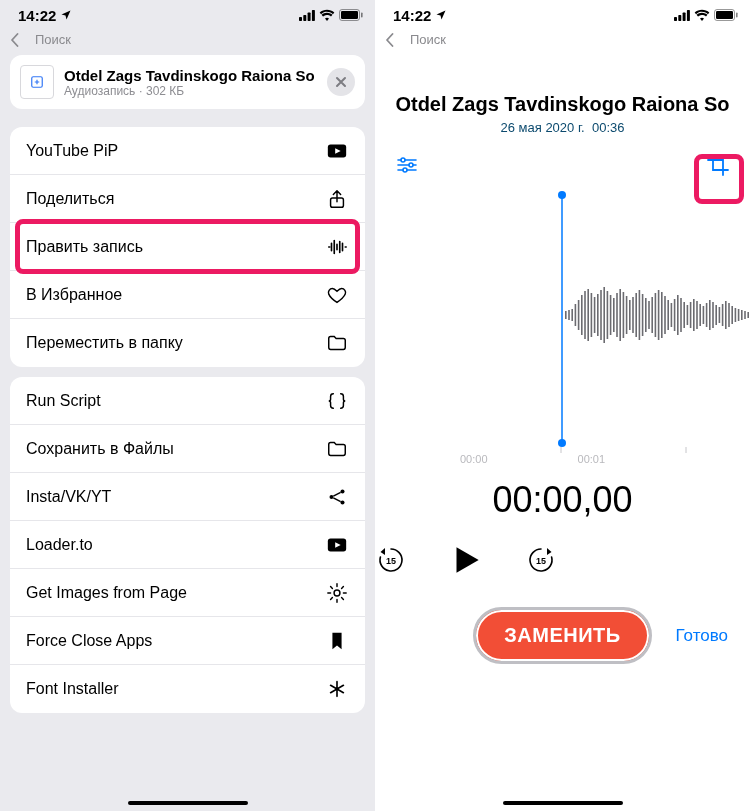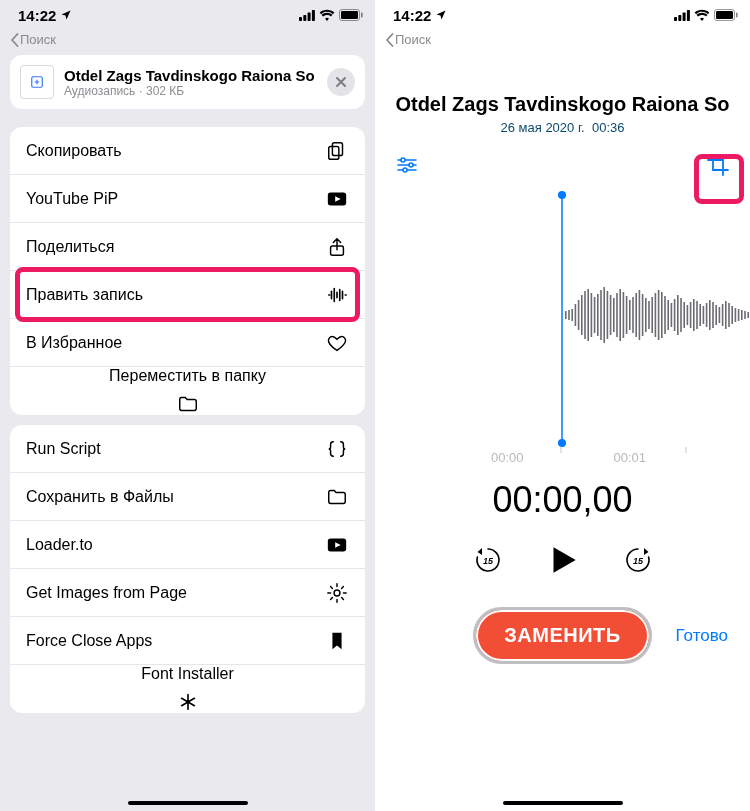--- a/index.html
+++ b/index.html
@@ -29,21 +29,21 @@
 .status-left { display: flex; align-items: center; gap: 4px; }
 .status-right { display: flex; align-items: center; gap: 4px; }
 .status-icon svg { display: block; }
 
 .back-link {
   font-size: 13px;
   color: #8a8a8e;
   padding: 2px 14px 6px 10px;
   display: flex;
   align-items: center;
-  gap: 1px;
+  gap: 16px;
 }
 
 
 .header-card {
   margin: 2px 10px 18px 10px;
   background: #fff;
   border-radius: 12px;
   padding: 10px 10px;
   display: flex;
   align-items: center;
@@ -80,21 +80,21 @@
 }
 .menu-row {
   height: 48px;
   display: flex;
   align-items: center;
   justify-content: space-between;
   padding: 0 16px;
   border-bottom: 1px solid #e6e6ea;
   position: relative;
 }
-.menu-row:last-child { border-bottom: none; flex-direction: column; }
+.menu-row:last-child { border-bottom: none; }
 .menu-label { font-size: 16px; color: #000; }
 .menu-icon { width: 24px; display: flex; justify-content: center; color: #000; }
 .menu-icon svg { display: block; }
 
 
 .hl {
   position: absolute;
   border: 5px solid #ec1a62;
   border-radius: 8px;
   pointer-events: none;
@@ -145,40 +145,39 @@
 .waveform-wrap {
   position: relative;
   height: 280px;
   margin: 0 0 0 0;
 }
 .wf-svg { position: absolute; left: 0; right: 0; top: 0; }
 .timeline-labels {
   position: absolute;
   left: 0; right: 8px; bottom: 0;
   display: flex;
-  font-size: 13px;
+  font-size: 11px;
   color: #b9b9bd;
-  padding-left: 116px;
+  padding-left: 85px;
 }
 .timeline-labels span { margin-right: 90px; }
 .timecode {
   text-align: center;
   font-size: 36px;
   font-weight: 400;
   color: #000;
   margin-top: 14px;
   font-variant-numeric: tabular-nums;
 }
 .controls {
   display: flex;
-  justify-content: center;
+  justify-content: flex-start;
   align-items: center;
   gap: 40px;
   margin-top: 20px;
-  font-style: italic;
 }
 .ctrl-btn { color: #000; display: flex; align-items: center; justify-content: center; }
 .bottom-row {
   display: flex;
   align-items: center;
   justify-content: center;
   gap: 28px;
   margin-top: 28px;
   padding: 0 20px;
   position: relative;
@@ -258,28 +257,20 @@
     </div>
     <div class="close-btn">
       <svg width="12" height="12" viewBox="0 0 12 12">
           <path d="M2 2l8 8M10 2l-8 8" stroke="#7d7d82" stroke-width="2" stroke-linecap="round"></path>
         </svg>
     </div>
   </div>
 
   <div class="menu-group" id="group1">
       <div class="menu-row">
-        <span class="menu-label">Скопировать</span>
-        <span class="menu-icon">
-          <svg width="22" height="22" viewBox="0 0 24 24">
-            <use href="#i-copy"></use>
-          </svg>
-        </span>
-      </div>
-      <div class="menu-row">
         <span class="menu-label">YouTube PiP</span>
         <span class="menu-icon">
           <svg width="22" height="22" viewBox="0 0 24 24">
             <use href="#i-youtube"></use>
           </svg>
         </span>
       </div>
       <div class="menu-row">
         <span class="menu-label">Поделиться</span>
         <span class="menu-icon">
@@ -321,20 +312,28 @@
           <svg width="22" height="22" viewBox="0 0 24 24">
             <use href="#i-braces"></use>
           </svg>
         </span>
       </div>
       <div class="menu-row">
         <span class="menu-label">Сохранить в Файлы</span>
         <span class="menu-icon">
           <svg width="22" height="22" viewBox="0 0 24 24">
             <use href="#i-folder"></use>
+          </svg>
+        </span>
+      </div>
+      <div class="menu-row">
+        <span class="menu-label">Insta/VK/YT</span>
+        <span class="menu-icon">
+          <svg width="22" height="22" viewBox="0 0 24 24">
+            <use href="#i-share-nodes"></use>
           </svg>
         </span>
       </div>
       <div class="menu-row">
         <span class="menu-label">Loader.to</span>
         <span class="menu-icon">
           <svg width="22" height="22" viewBox="0 0 24 24">
             <use href="#i-youtube"></use>
           </svg>
         </span>

